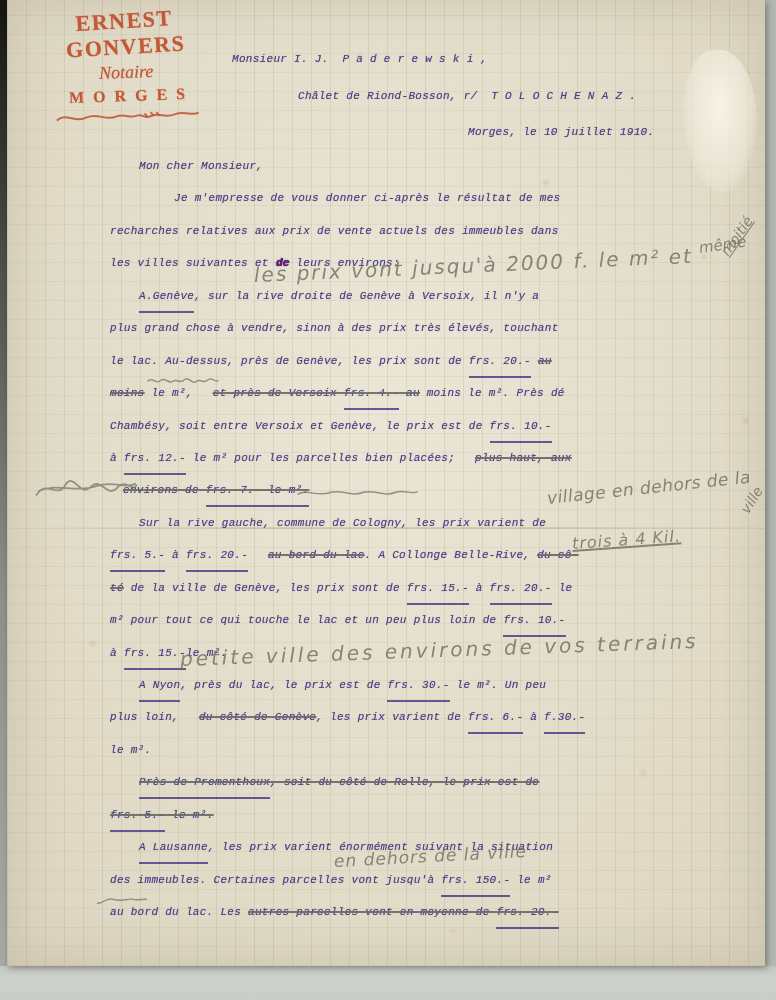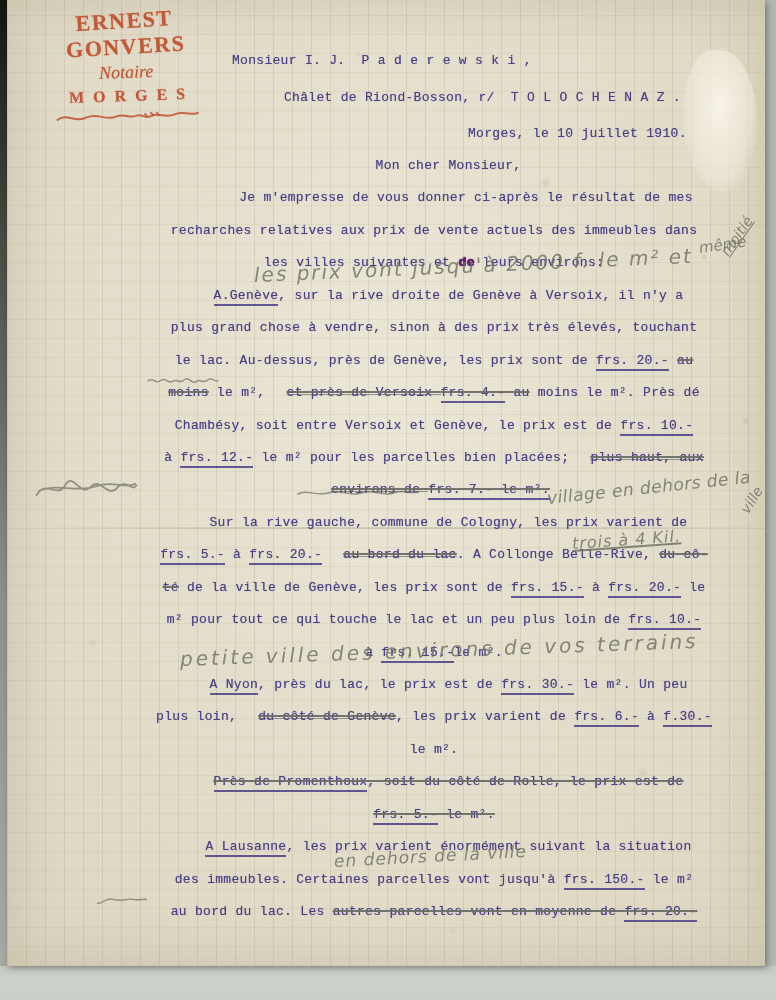--- a/index.html
+++ b/index.html
@@ -41,32 +41,32 @@
   
   .stamp{position:absolute;left:18px;top:8px;width:216px;text-align:center;color:var(--stamp);
     transform:rotate(-2deg);opacity:.93;font-family:"Liberation Serif",serif;
     text-shadow:0 0 1px rgba(193,80,47,.65);}
   .stamp-name{font-weight:bold;font-size:22px;letter-spacing:1.5px;transform:rotate(-1.5deg);}
   .stamp-title{font-size:18px;font-style:italic;margin-top:2px;}
   .stamp-city{font-weight:bold;font-size:16px;letter-spacing:9px;margin-top:4px;text-indent:9px;}
   .stamp-squiggle{display:block;margin:3px auto 0;}
 
   
-  .typed{color:var(--ink);font-size:13px;letter-spacing:.3px;
-    text-shadow:0 0 .8px rgba(74,64,134,.55);white-space:pre;}
+  .typed{color:var(--ink);font-size:11px;letter-spacing:.3px;
+    text-shadow:0 0 .8px rgba(74,64,134,.55);white-space:pre;font-style:italic;}
   .hdr{position:absolute;}
   .hdr1{left:232px;top:53px;}
-  .hdr2{left:284px;top:90px;}
+  .hdr2{left:298px;top:90px;}
   .hdr3{left:468px;top:126px;}
 
-  .letter-body{position:absolute;left:110px;top:150px;width:648px;text-align:center;}
+  .letter-body{position:absolute;left:110px;top:150px;width:648px;}
   .line{height:32.45px;line-height:32.45px;white-space:pre;}
   .ind1{padding-left:29px;}
   .ind2{padding-left:64px;}
-  .u{border-bottom:2px solid rgba(74,64,134,.85);padding-bottom:1px;}
+  .u{border-bottom:2px solid rgba(74,64,134,.85);padding-bottom:9px;}
   .s{text-decoration:line-through;text-decoration-color:rgba(111,113,99,.85);text-decoration-thickness:2px;}
   .s2{background-image:linear-gradient(to bottom, transparent 63%, rgba(111,113,99,.70) 63%, rgba(111,113,99,.70) 69%, transparent 69%);margin-left:13px;}
   .b{font-weight:bold;color:#701a75;text-shadow:0 0 1.4px #382f6e,.8px 0 0 #382f6e;}
 
   
   .hw{position:absolute;font-family:"DejaVu Sans",sans-serif;font-style:italic;color:var(--pencil);
     opacity:.82;white-space:nowrap;transform-origin:left center;}
   .a-prices{left:254px;top:263px;font-size:20px;letter-spacing:2px;transform:rotate(-2.5deg);}
   .a-meme{left:699px;top:239px;font-size:15px;transform:rotate(-8deg);}
   .a-moitie{left:724px;top:246px;font-size:14px;transform:rotate(-55deg);text-decoration:underline;text-decoration-thickness:1px;}

